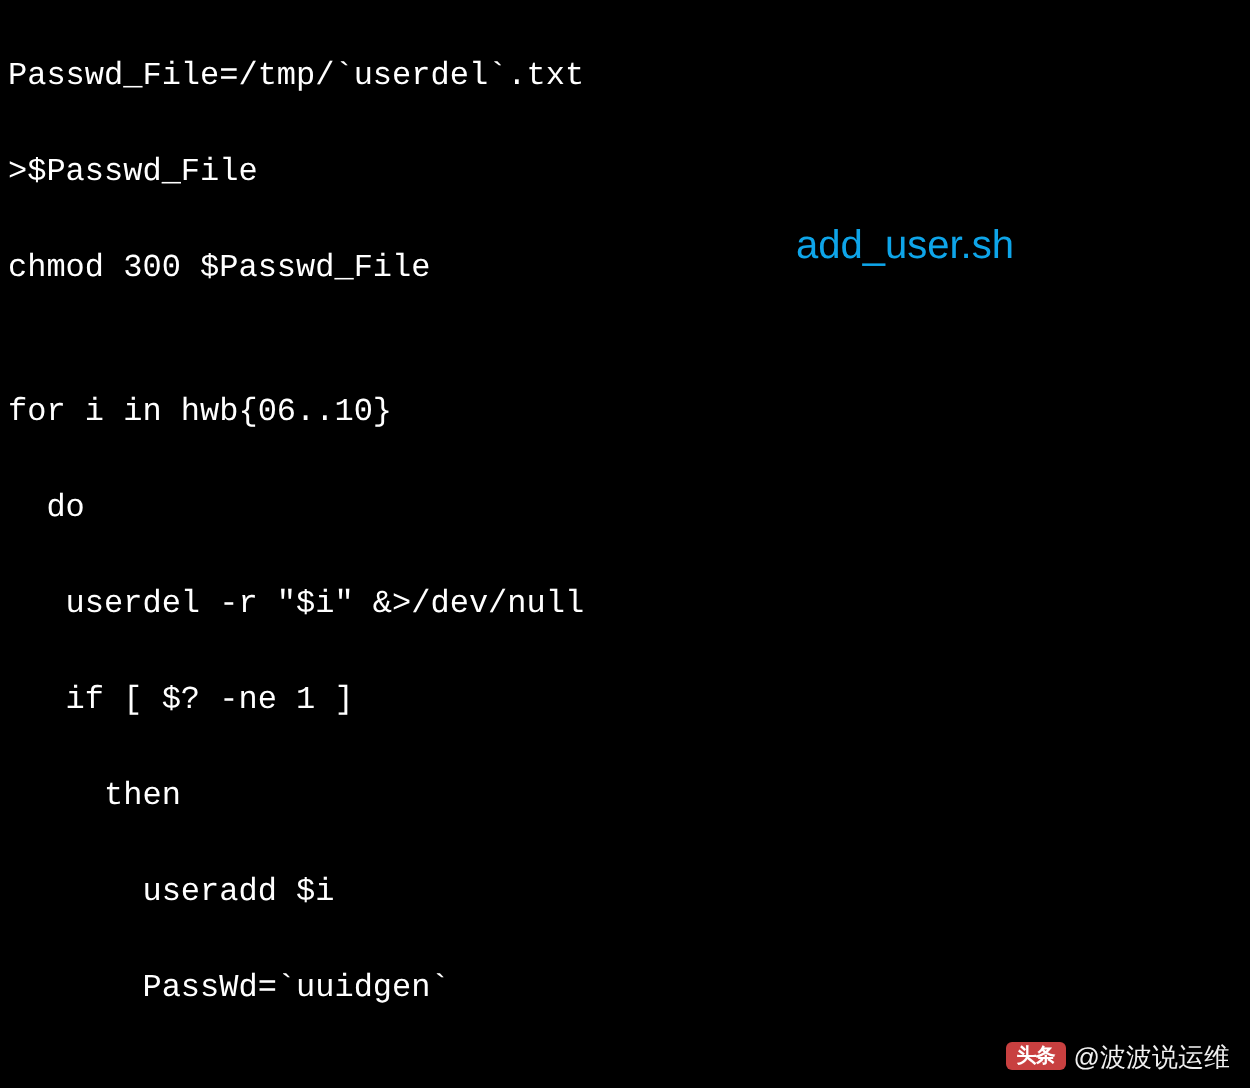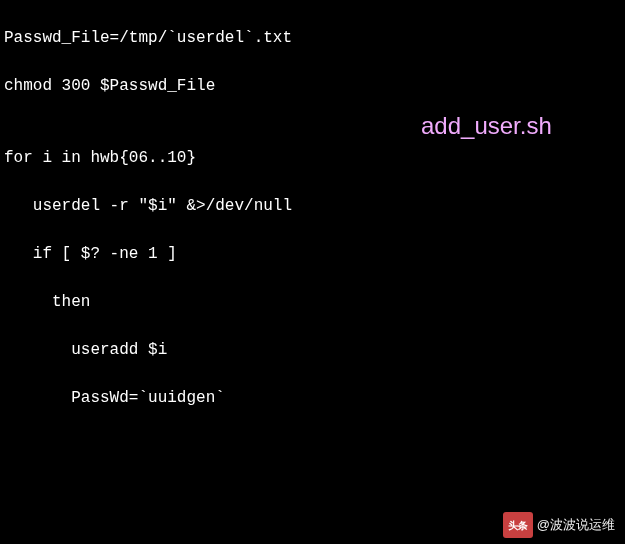--- a/index.html
+++ b/index.html
@@ -17,61 +17,63 @@
   }
   .code-area {
     padding: 2px 4px;
     white-space: pre;
   }
   .line {
     display: block;
   }
   .label {
     position: absolute;
-    color: #f0abfc;
+    color: #0ea5e9;
     font-family: "SimSun", sans-serif;
-    font-size: 24px;
+    font-size: 20px;
     font-weight: normal;
     top: 108px;
-    left: 421px;
+    left: 398px;
   }
   .watermark {
     position: absolute;
     bottom: 6px;
     right: 10px;
     color: #f0f0f0;
     font-family: "Microsoft YaHei", sans-serif;
     font-size: 13px;
     display: flex;
     align-items: center;
     gap: 4px;
   }
   .watermark-icon {
     display: inline-flex;
     background: #c84040;
     color: #fff;
     font-size: 10px;
     width: 30px;
-    height: 26px;
+    height: 14px;
     border-radius: 3px;
     align-items: center;
     justify-content: center;
     font-weight: bold;
     letter-spacing: -0.5px;
     margin-left: 43px;
   }
 </style>
 </head>
 <body>
 
 <div class="code-area">
 <span class="line">Passwd_File=/tmp/`userdel`.txt</span>
+<span class="line">&gt;$Passwd_File</span>
 <span class="line">chmod 300 $Passwd_File</span>
 <span class="line"></span>
 <span class="line">for i in hwb{06..10}</span>
+<span class="line">  do</span>
 <span class="line">   userdel -r "$i" &amp;&gt;/dev/null</span>
 <span class="line">   if [ $? -ne 1 ]</span>
 <span class="line">     then</span>
 <span class="line">       useradd $i</span>
 <span class="line">       PassWd=`uuidgen`</span>
 
 
 
 
 

